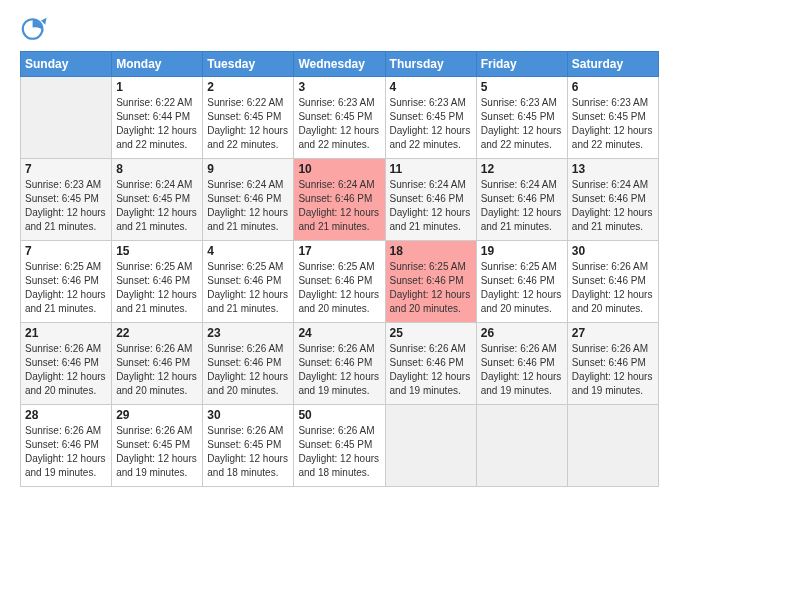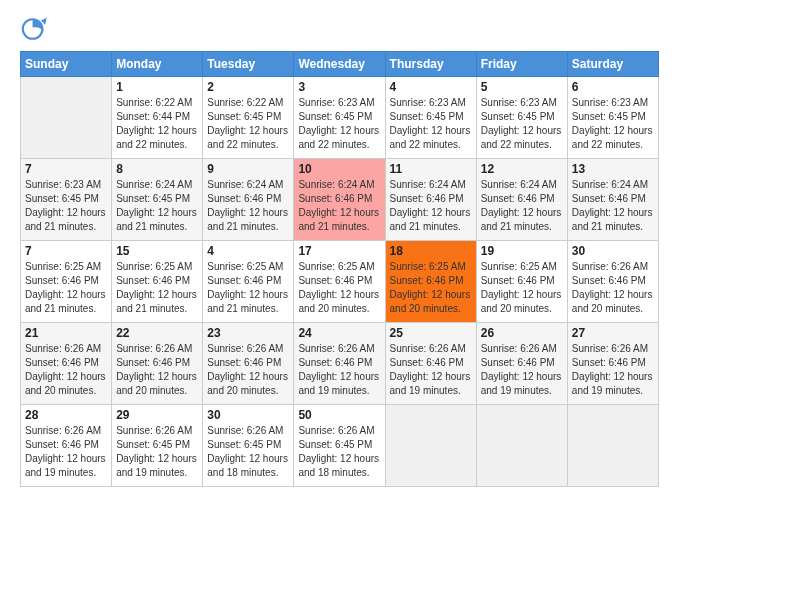--- a/index.html
+++ b/index.html
@@ -249,21 +249,21 @@
 Daylight: 12 hours
 and 21 minutes.</div>
           </td>
           <td style="background: rgb(255, 255, 255);">
             <div class="day-number">17</div>
             <div class="day-info" style="white-space: pre-line;">Sunrise: 6:25 AM
 Sunset: 6:46 PM
 Daylight: 12 hours
 and 20 minutes.</div>
           </td>
-          <td style="background: #f97316;">
+          <td style="background: #fca5a5;">
             <div class="day-number">18</div>
             <div class="day-info" style="white-space: pre-line;">Sunrise: 6:25 AM
 Sunset: 6:46 PM
 Daylight: 12 hours
 and 20 minutes.</div>
           </td>
           <td style="background: rgb(255, 255, 255);">
             <div class="day-number">19</div>
             <div class="day-info" style="white-space: pre-line;">Sunrise: 6:25 AM
 Sunset: 6:46 PM

